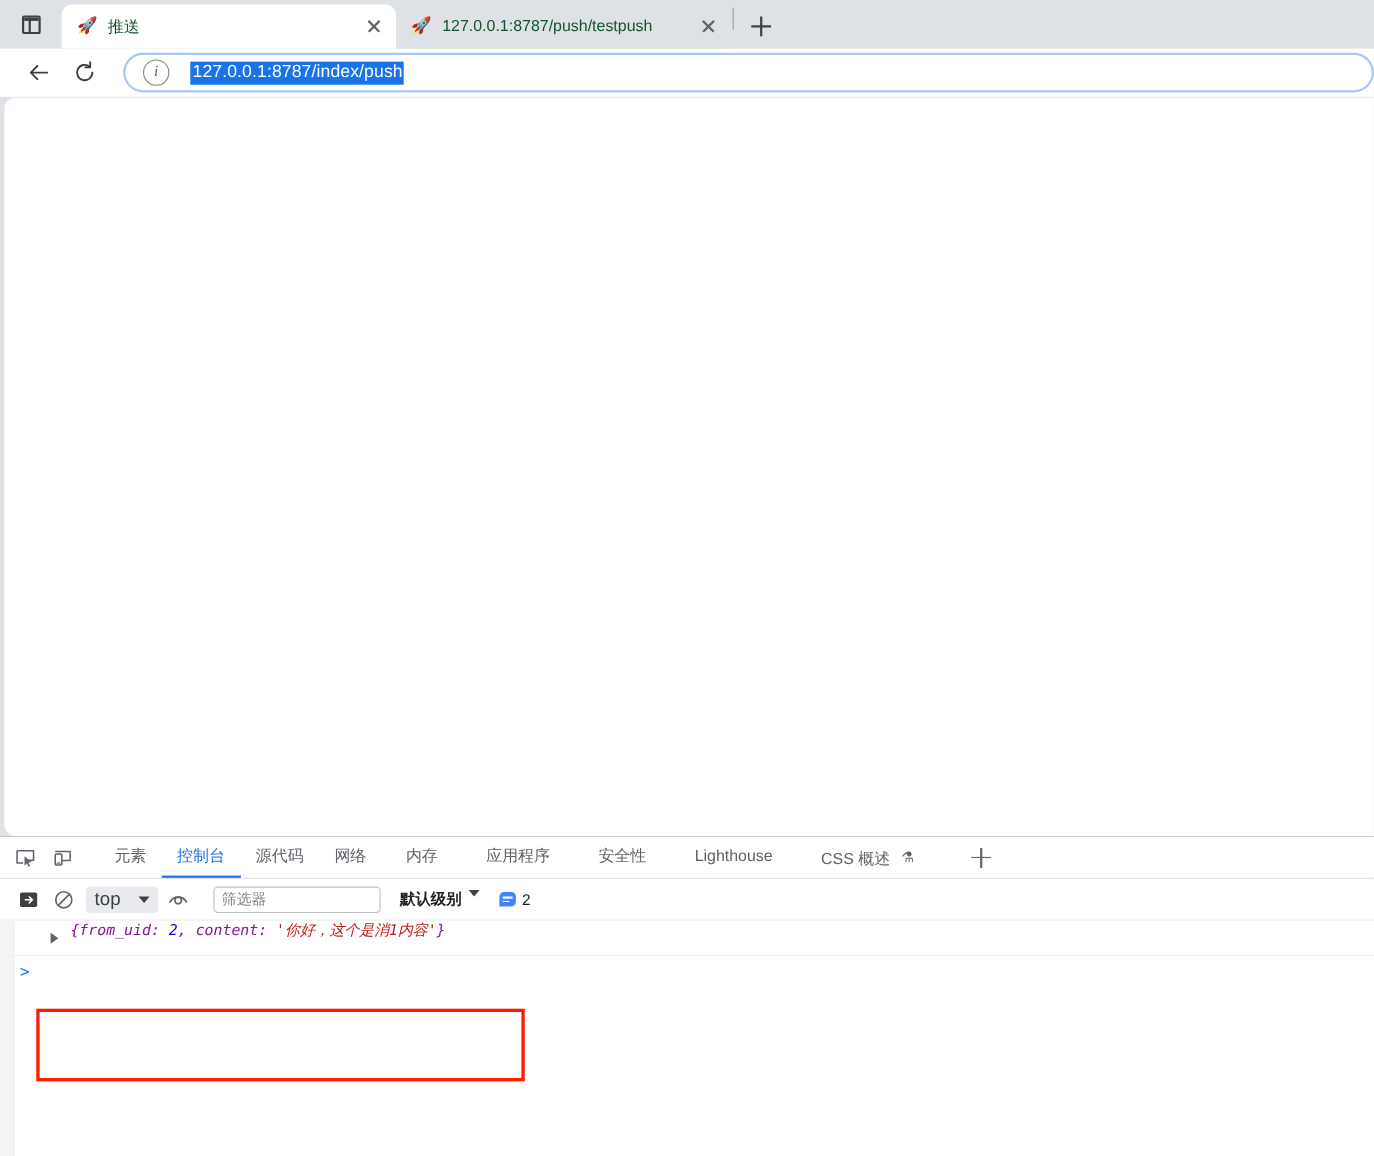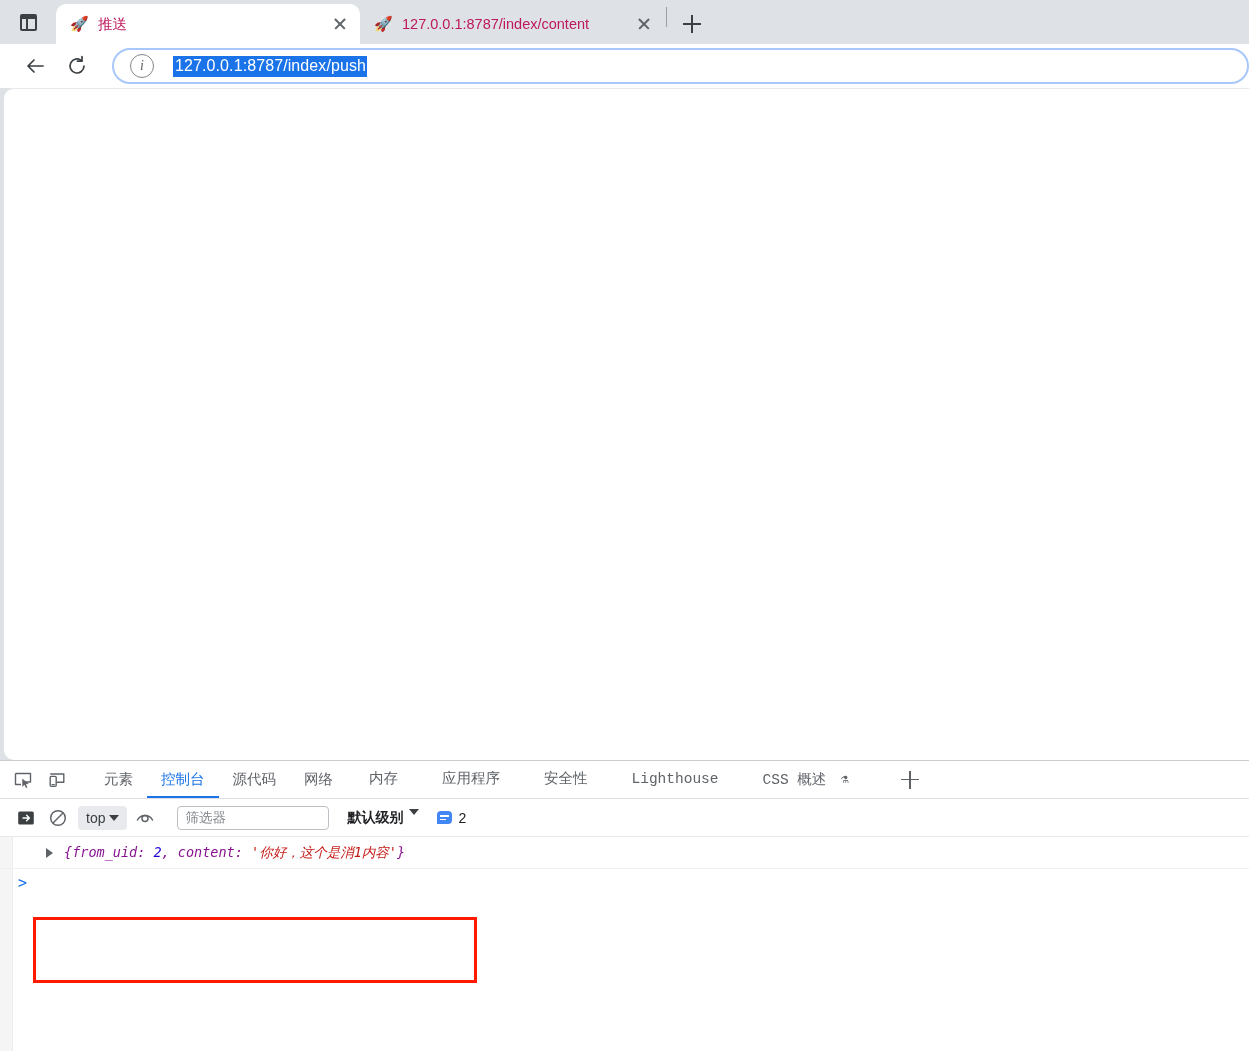--- a/index.html
+++ b/index.html
@@ -87,21 +87,21 @@
     height: 18px;
     flex: 0 0 auto;
     margin-right: 10px;
     font-size: 15px;
     line-height: 18px;
     text-align: center;
   }
   .tab .tab-title {
     flex: 1 1 auto;
     font-size: 14.5px;
-    color: #be185d;
+    color: #14532d;
     white-space: nowrap;
     overflow: hidden;
     text-overflow: ellipsis;
   }
   .tab .tab-close {
     width: 24px;
     height: 24px;
     flex: 0 0 auto;
     position: relative;
     margin-left: 4px;
@@ -258,21 +258,21 @@
     line-height: 37px;
     box-sizing: border-box;
     white-space: nowrap;
     flex: 0 0 auto;
   }
   .dt-tab.first { margin-left: 14px; }
   .dt-tab.active {
     color: #1a73e8;
     border-bottom: 2px solid #1a73e8;
   }
-  .dt-tab.wide { padding: 0 22px; font-family: Liberation Mono, monospace; }
+  .dt-tab.wide { padding: 0 22px; }
   .dt-flask {
     display: inline-block;
     margin-left: 6px;
     font-size: 13px;
     vertical-align: 1px;
   }
   .dt-add {
     width: 30px;
     height: 30px;
     position: relative;
@@ -311,23 +311,23 @@
     height: 24px;
     background: #e8eaed;
     border-radius: 4px;
     display: flex;
     align-items: center;
     padding: 0 8px;
     margin: 0 4px 0 2px;
     flex: 0 0 auto;
   }
   .ctx-pill .lbl {
-    font-size: 14px;
+    font-size: 17px;
     color: #3c4043;
-    margin-right: 4px;
+    margin-right: 16px;
   }
   .caret-down {
     width: 0; height: 0;
     border-left: 5px solid transparent;
     border-right: 5px solid transparent;
     border-top: 6px solid #3c4043;
   }
   .filter-input {
     width: 152px;
     height: 24px;
@@ -391,21 +391,21 @@
     position: relative;
     overflow: hidden;
   }
   .console-row {
     position: absolute;
     left: 0;
     top: 0;
     right: 0;
     height: 32px;
     display: flex;
-    align-items: center;
+    align-items: flex-start;
     padding-left: 44px;
     box-sizing: border-box;
     border-bottom: 1px solid #f0f0f0;
   }
   .expand-tri {
     position: absolute;
     left: 46px;
     top: 11px;
     width: 0; height: 0;
     border-top: 5px solid transparent;
@@ -475,21 +475,21 @@
     </div>
 
     <div class="tab active">
       <span class="favicon">🚀</span>
       <span class="tab-title">推送</span>
       <span class="tab-close"></span>
     </div>
 
     <div class="tab inactive">
       <span class="favicon">🚀</span>
-      <span class="tab-title">127.0.0.1:8787/index/content</span>
+      <span class="tab-title">127.0.0.1:8787/push/testpush</span>
       <span class="tab-close"></span>
     </div>
 
     <div class="tab-separator"></div>
     <div class="newtab-btn"></div>
   </div>
 
   <div class="toolbar">
 
     <div class="nav-btn">

